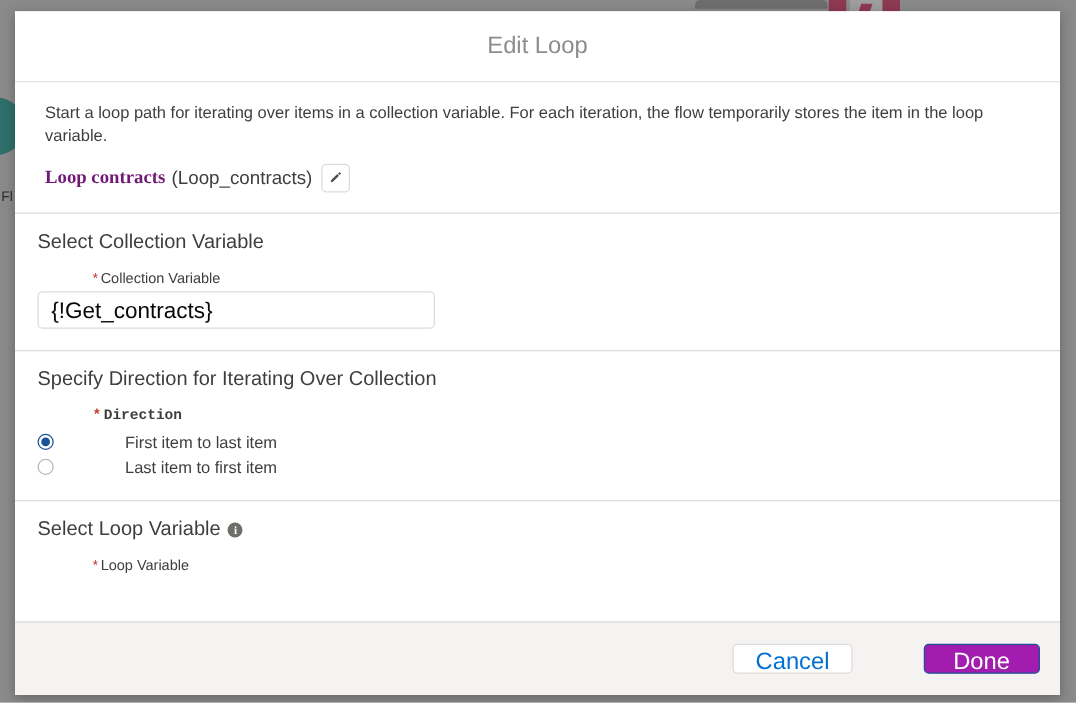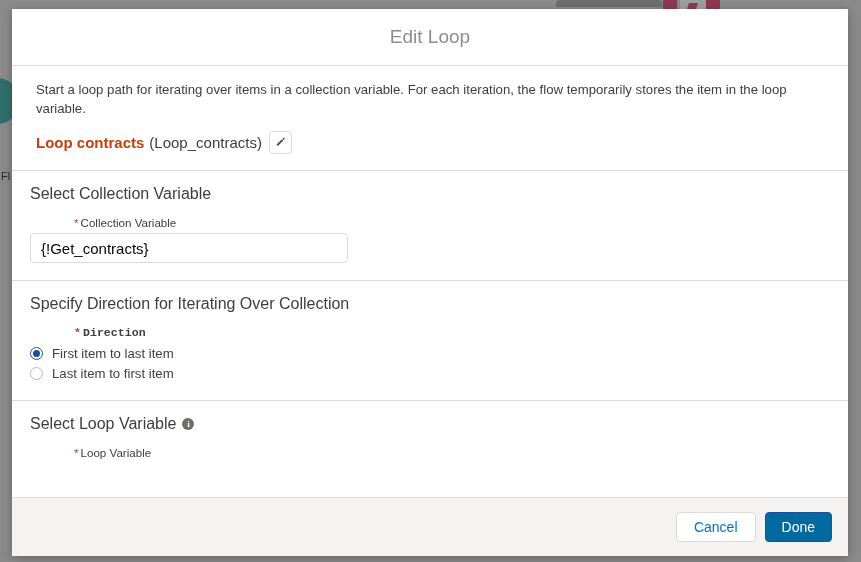--- a/index.html
+++ b/index.html
@@ -32,21 +32,21 @@
   }
   .bg-text-frag {
     position: absolute;
     left: 1px;
     font-size: 13px;
     color: #2b2b2b;
     letter-spacing: 0;
     white-space: nowrap;
   }
   .bg-text-frag.f1 { top: 131px; font-weight: 700; margin-left: 20px; }
-  .bg-text-frag.f2 { top: 170px; font-size: 11px; }
+  .bg-text-frag.f2 { top: 152px; font-size: 11px; }
 
   .bg-top-bar {
     position: absolute;
     top: 0;
     left: 556px;
     width: 106px;
     height: 7px;
     background: #6e6e6e;
     border-radius: 4px 4px 0 0;
   }
@@ -114,21 +114,22 @@
   }
   .label-row {
     display: flex;
     align-items: center;
     margin: 13px 0 0 0;
     padding-bottom: 12px;
   }
   .api-label-bold {
     font-size: 15px;
     font-weight: 700;
-    color: #c2410c;
+    color: #701a75;
+    font-family: Liberation Serif, serif;
   }
   .api-label-plain {
     font-size: 15px;
     font-weight: 400;
     color: #3e3e3c;
     margin-left: 5px;
   }
   .pencil-btn {
     margin-left: 7px;
     width: 21px;
@@ -189,34 +190,35 @@
     color: #c23934;
     margin-right: 2px;
   }
   .text-input {
     width: 318px;
     height: 30px;
     box-sizing: border-box;
     border: 1px solid #dddbda;
     border-radius: 4px;
     padding: 0 10px;
-    font-size: 15px;
+    font-size: 18px;
     font-family: "Liberation Sans", sans-serif;
     color: #080707;
     background: #fff;
     outline: none;
   }
   .section-pad-bottom { padding-bottom: 17px; }
 
   .radio-group { margin-top: 2px; }
   .radio-row {
     display: flex;
     align-items: center;
     height: 20px;
     cursor: pointer;
+    gap: 48px;
   }
   .radio-mark {
     width: 13px;
     height: 13px;
     border-radius: 50%;
     border: 1px solid #b9b9b9;
     background: #fff;
     box-sizing: border-box;
     display: flex;
     align-items: center;
@@ -244,40 +246,41 @@
     min-height: 58px;
     background: #f4f3f2;
     border-top: 1px solid #dddbda;
     display: flex;
     align-items: center;
     justify-content: flex-end;
     padding-right: 16px;
     gap: 9px;
   }
   .btn {
-    height: 30px;
+    height: 24px;
     border-radius: 4px;
-    font-size: 14px;
+    font-size: 19px;
     font-family: "Liberation Sans", sans-serif;
     padding: 0 17px;
     cursor: pointer;
     box-sizing: border-box;
     line-height: 28px;
+    margin-left: 48px;
   }
   .btn-neutral {
     background: #fff;
     border: 1px solid #dddbda;
     color: #0070d2;
   }
   .btn-brand {
-    background: #0369a1;
+    background: #a21caf;
     border: 1px solid #1b5297;
     color: #fff;
     font-weight: 400;
-    padding: 0 16px;
+    padding: 0 23px;
   }
 </style>
 </head>
 <body>
 
 <div id="backdrop">
   <div class="bg-teal-circle"></div>
   <div class="bg-text-frag f1">rt</div>
   <div class="bg-text-frag f2">Fl</div>
   <div class="bg-top-bar"></div>

